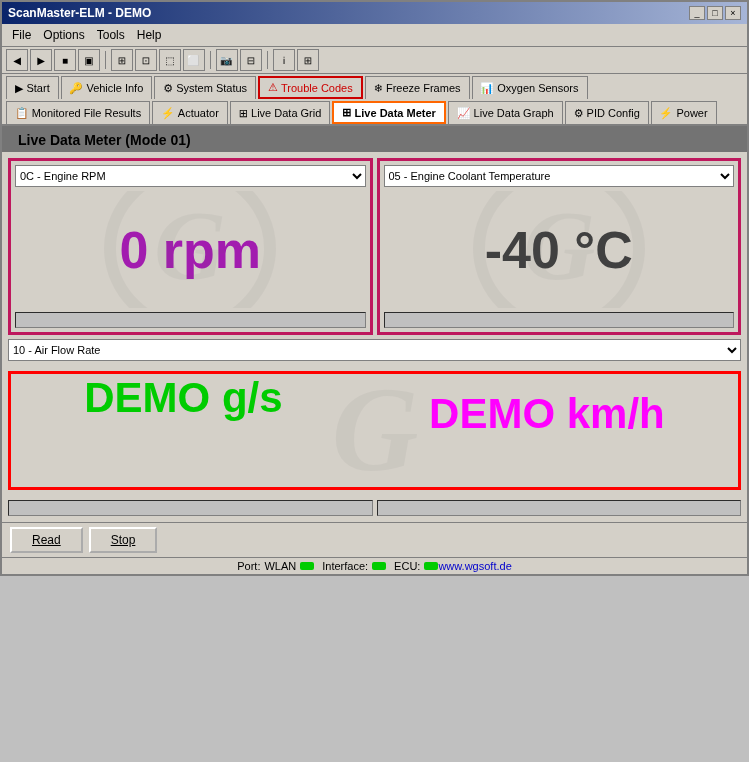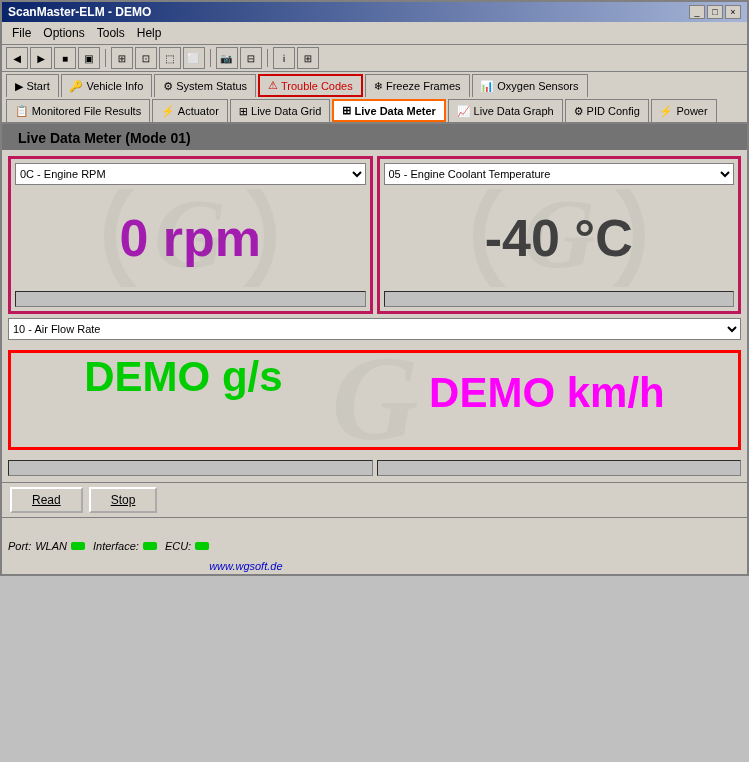--- a/index.html
+++ b/index.html
@@ -196,22 +196,21 @@
       font-size: 12px;
       text-decoration: underline;
     }
     .status-bar {
       display: flex;
       align-items: center;
       padding: 2px 6px;
       background: #d4d0c8;
       border-top: 1px solid #808080;
       font-size: 11px;
-      justify-content: flex-start;
-      font-style: italic;
+      justify-content: center;
     }
     .status-left {
       display: flex;
       align-items: center;
       gap: 8px;
     }
     .status-indicator {
       display: inline-flex;
       align-items: center;
       gap: 4px;
@@ -396,15 +395,15 @@
       </span>
       <span class="status-indicator">
         <span>Interface:</span>
         <span class="led led-green"></span>
       </span>
       <span class="status-indicator">
         <span>ECU:</span>
         <span class="led led-green"></span>
       </span>
     </div>
-    <span style="color: #0000cc; cursor: pointer; margin-top: 40px;">www.wgsoft.de</span>
+    <span style="color: #0000cc; cursor: pointer;">www.wgsoft.de</span>
   </div>
 </div>
 
 </body></html>

